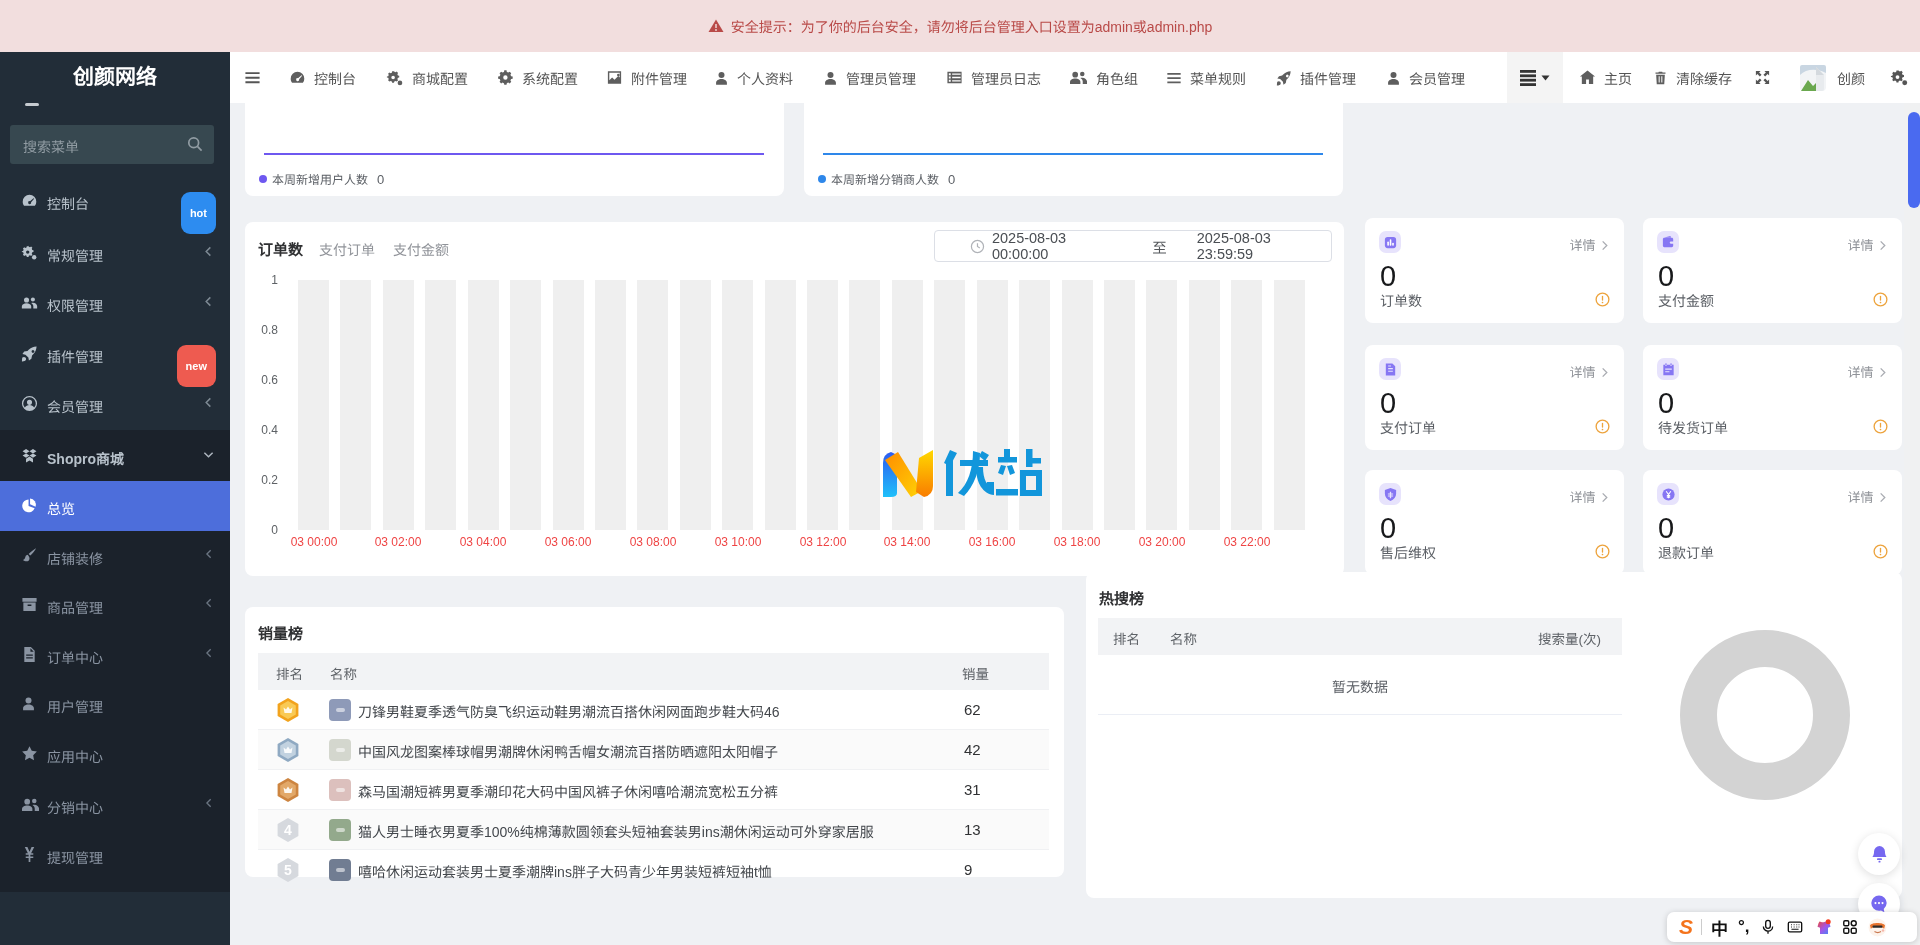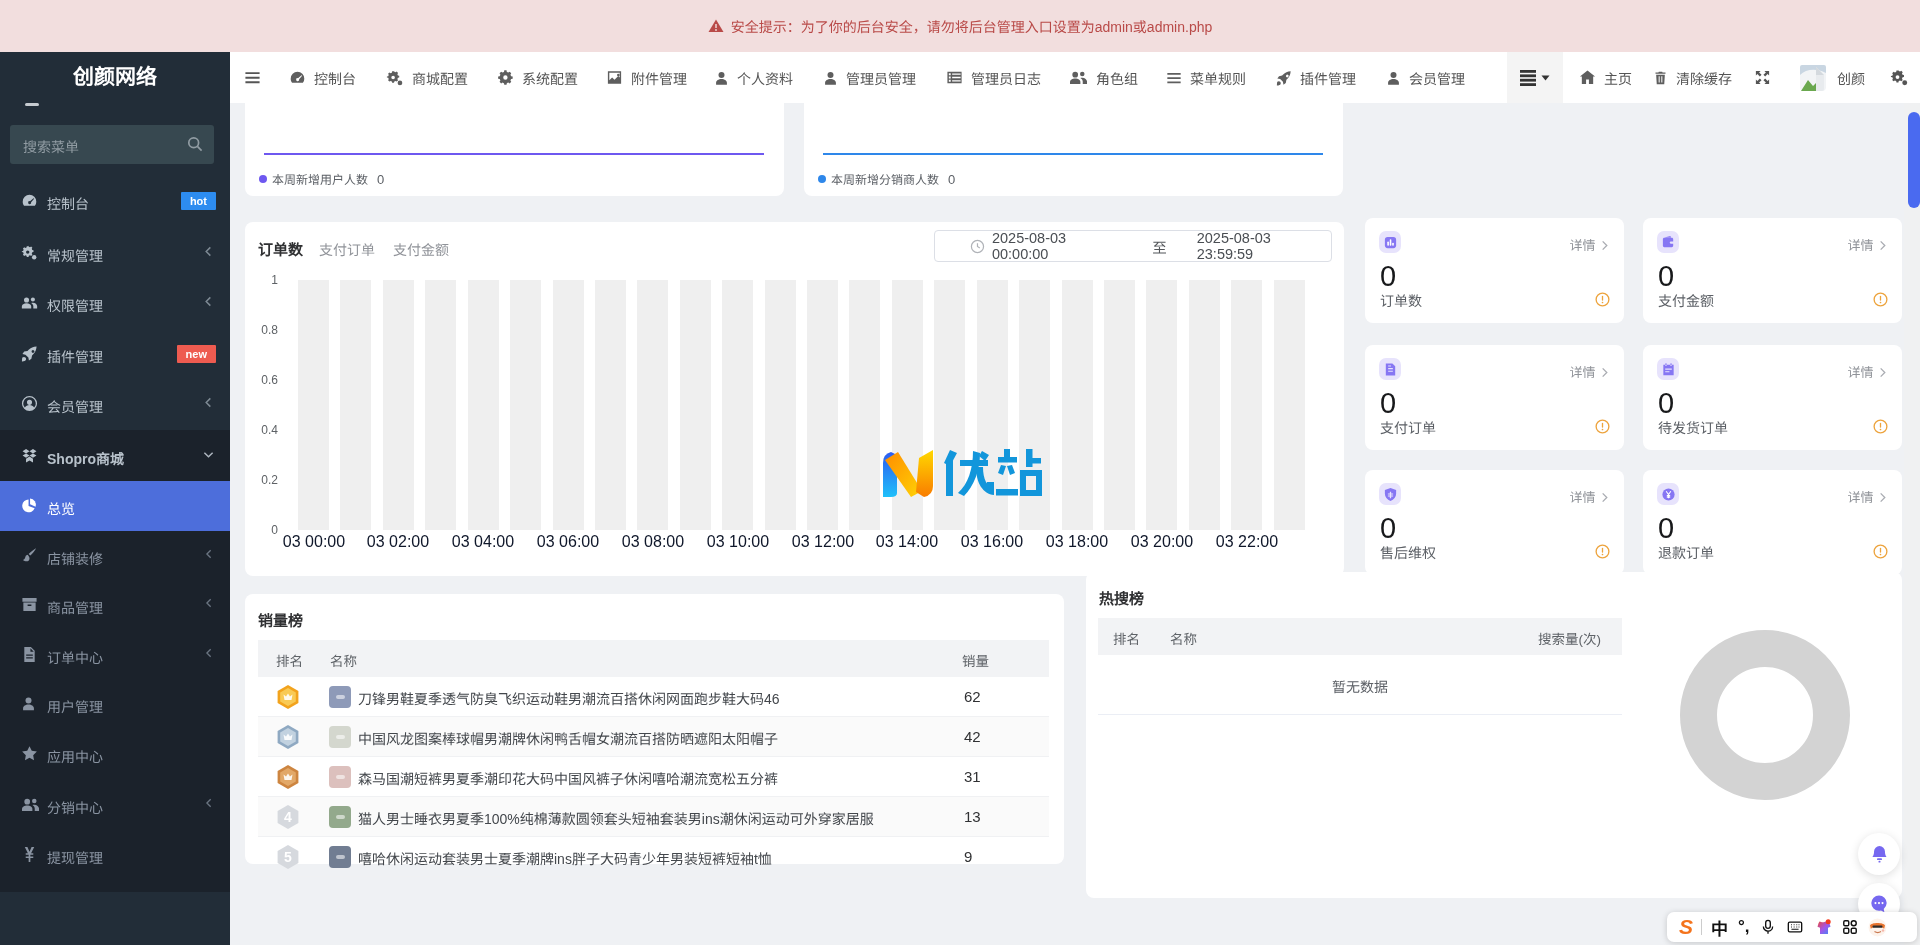--- a/index.html
+++ b/index.html
@@ -10,21 +10,21 @@
 #logo{position:absolute;left:0;top:0;width:230px;height:50px;line-height:50px;text-align:center;color:#fff;font-size:21px;font-weight:bold;}
 #dash{position:absolute;left:25px;top:51px;width:14px;height:3px;background:#c6cbd0;border-radius:2px;}
 #sbox{position:absolute;left:10px;top:73px;width:204px;height:39px;background:#374850;border-radius:3px;}
 #sbox .ph{position:absolute;left:13px;top:11px;font-size:14px;color:#919ca3;}
 #sbox .mg{position:absolute;right:11px;top:11px;}
 #expblock{position:absolute;left:0;top:378px;width:230px;height:462px;background:#1b222b;}
 .mi{position:absolute;left:0;width:230px;height:50px;color:#b8c2cb;font-size:14px;}
 .mi .ic{position:absolute;left:21px;top:16px;width:17px;height:17px;fill:currentColor;}
 .mi .tx{position:absolute;left:47px;top:17px;}
 .mi .ch{position:absolute;right:16px;top:18px;}
-.mi .badge{position:absolute;right:14px;top:16px;font-size:11px;font-weight:bold;color:#fff;border-radius:1px;padding:3px 9px;}
+.mi .badge{position:absolute;right:14px;top:16px;font-size:11px;font-weight:bold;color:#fff;border-radius:9px;padding:15px 9px;}
 .mi.sub{color:#8a94a2;}
 .mi.active{background:#4d6edb;color:#fff;}
 #topnav{position:absolute;left:230px;top:52px;width:1690px;height:51px;background:#fff;z-index:3;}
 .nv{position:absolute;top:0;height:51px;display:flex;align-items:center;color:#555;font-size:14px;white-space:nowrap;}
 .nv svg{margin-right:8px;flex:none;}
 #main{position:absolute;left:230px;top:103px;width:1674px;height:842px;background:#eff1f4;z-index:1;}
 #sbar{position:absolute;left:1904px;top:103px;width:16px;height:842px;background:#f0f1f2;z-index:2;}
 #sthumb{position:absolute;left:1908px;top:112px;width:12px;height:96px;background:#4a6af0;border-radius:6px;z-index:3;}
 .card{position:absolute;background:#fff;border-radius:8px;z-index:1;}
 .cutcard{position:absolute;background:#fff;border-radius:0 0 8px 8px;top:0;height:93px;}
@@ -33,21 +33,21 @@
 .legend i{display:inline-block;width:8px;height:8px;border-radius:50%;margin-right:5px;vertical-align:1px;}
 .legend b{font-weight:normal;margin-left:9px;font-size:13px;}
 
 #chart{left:15px;top:119px;width:1099px;height:354px;}
 #chart .title{position:absolute;left:13px;top:16px;font-size:15px;font-weight:bold;color:#303133;}
 #chart .tab{position:absolute;top:17px;font-size:14px;color:#909399;}
 #dater{position:absolute;left:689px;top:8px;width:398px;height:32px;border:1px solid #dcdfe6;border-radius:4px;display:flex;align-items:center;color:#4a4e53;font-size:14.5px;padding-left:24px;}
 .ylab{position:absolute;width:30px;text-align:right;font-size:12px;color:#5e6266;line-height:12px;}
 #bars{position:absolute;left:53px;top:58px;width:1007px;height:250px;display:flex;justify-content:space-between;}
 #bars i{width:31px;height:250px;background:#efefef;}
-.xlab{position:absolute;width:80px;text-align:center;font-size:16px;color:#0f172a;top:314px;line-height:12px;}
+.xlab{position:absolute;width:80px;text-align:center;font-size:12px;color:#ef4444;top:314px;line-height:12px;}
 
 .stat{width:259px;height:105px;}
 .stat .isq{position:absolute;left:14px;top:13px;width:22px;height:22px;border-radius:7px;background:#e7e3fc;display:flex;align-items:center;justify-content:center;}
 .stat .det{position:absolute;right:14px;top:17px;font-size:13px;color:#909399;}
 .stat .num{position:absolute;left:15px;top:42px;font-size:29px;color:#17181a;}
 .stat .lab{position:absolute;left:15px;top:72px;font-size:14px;color:#5c6066;}
 .stat .warn{position:absolute;right:14px;top:74px;}
 
 .tbl-title{position:absolute;left:13px;top:15px;font-size:15px;font-weight:bold;color:#303133;}
 .thead{position:absolute;height:37px;background:#f2f3f5;font-size:13.5px;color:#5f6368;}
@@ -560,21 +560,21 @@
       <span class="det">详情 <svg width="11" height="11" color="#a9acb2" style="vertical-align:-1px">
           <use href="#i-arrow"></use>
         </svg></span>
       <div class="num">0</div>
       <div class="lab">退款订单</div>
       <svg class="warn" width="15" height="15">
         <use href="#i-warn"></use>
       </svg>
     </div>
 
-  <div class="card" id="sales" style="left:15px;top:491px;width:819px;height:270px">
+  <div class="card" id="sales" style="left:15px;top:504px;width:819px;height:270px">
     <div class="tbl-title">销量榜</div>
     <div class="thead" style="left:13px;top:46px;width:791px">
         <span style="position:absolute;left:18px;top:10px">排名</span>
         <span style="position:absolute;left:72px;top:10px">名称</span>
         <span style="position:absolute;left:704px;top:10px">销量</span>
       </div>
     <div class="trow" style="left:13px;top:83px;width:791px">
       <svg class="hex" viewBox="0 0 26 26">
           <path d="M13 1l10.4 6v12L13 25 2.6 19V7z" fill="#f2a31d"></path>
           <path d="M13 4l7.8 4.5v9L13 22l-7.8-4.5v-9z" fill="#f9ca55"></path>

